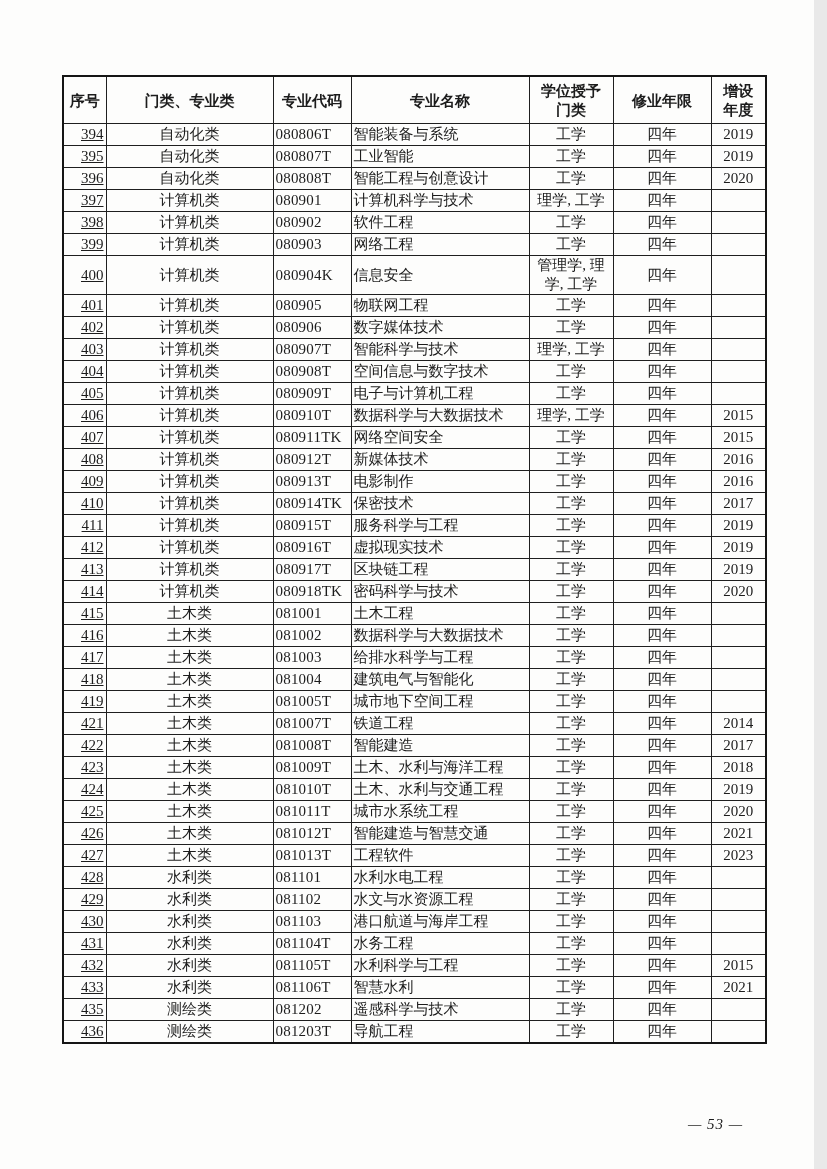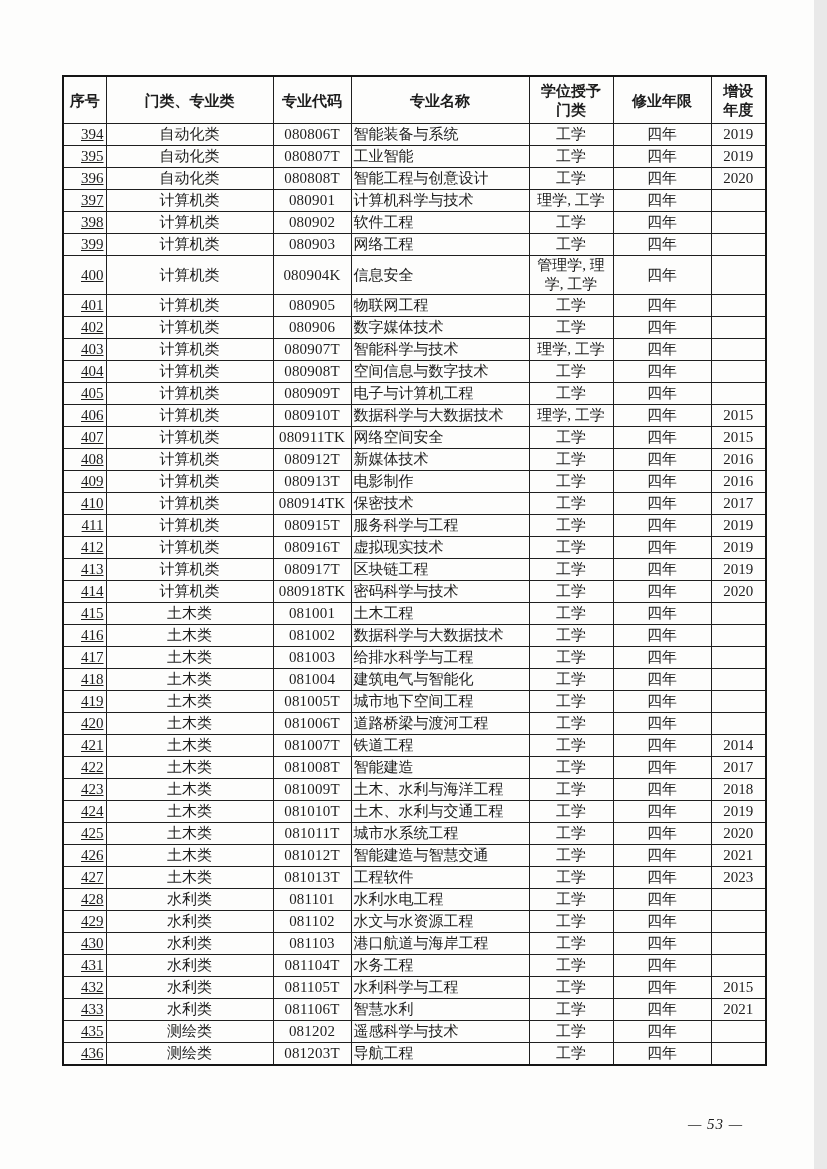--- a/index.html
+++ b/index.html
@@ -36,21 +36,21 @@
     font-family:"Liberation Sans","DejaVu Sans",sans-serif;
     font-weight:bold;
     text-align:center;
     height:46px;
     white-space:pre-line;
     font-size:15px;
   }
   table.catalog td{height:21px;}
   td.c-index{text-align:right;text-decoration:underline;}
   td.c-category{text-align:center;padding-left:5px;}
-  td.c-code{text-align:center;padding-left:4px;font-size:14.5px;letter-spacing:0.2px;}
+  td.c-code{text-align:left;padding-left:4px;font-size:14.5px;letter-spacing:0.2px;}
   td.c-name{text-align:left;padding-left:5px;}
   td.c-degree{text-align:center;}
   td.c-duration{text-align:center;}
   td.c-year{text-align:center;font-size:14.5px;}
   .page-number{
     position:absolute;
     top:1116px;
     left:688px;
     font-size:15px;
     letter-spacing:1px;
@@ -316,29 +316,20 @@
         <tr>
           <td class="c-index">419</td>
           <td class="c-category">土木类</td>
           <td class="c-code">081005T</td>
           <td class="c-name">城市地下空间工程</td>
           <td class="c-degree">工学</td>
           <td class="c-duration">四年</td>
           <td class="c-year"></td>
         </tr>
         <tr>
-          <td class="c-index">420</td>
-          <td class="c-category">土木类</td>
-          <td class="c-code">081006T</td>
-          <td class="c-name">道路桥梁与渡河工程</td>
-          <td class="c-degree">工学</td>
-          <td class="c-duration">四年</td>
-          <td class="c-year"></td>
-        </tr>
-        <tr>
           <td class="c-index">421</td>
           <td class="c-category">土木类</td>
           <td class="c-code">081007T</td>
           <td class="c-name">铁道工程</td>
           <td class="c-degree">工学</td>
           <td class="c-duration">四年</td>
           <td class="c-year">2014</td>
         </tr>
         <tr>
           <td class="c-index">422</td>

